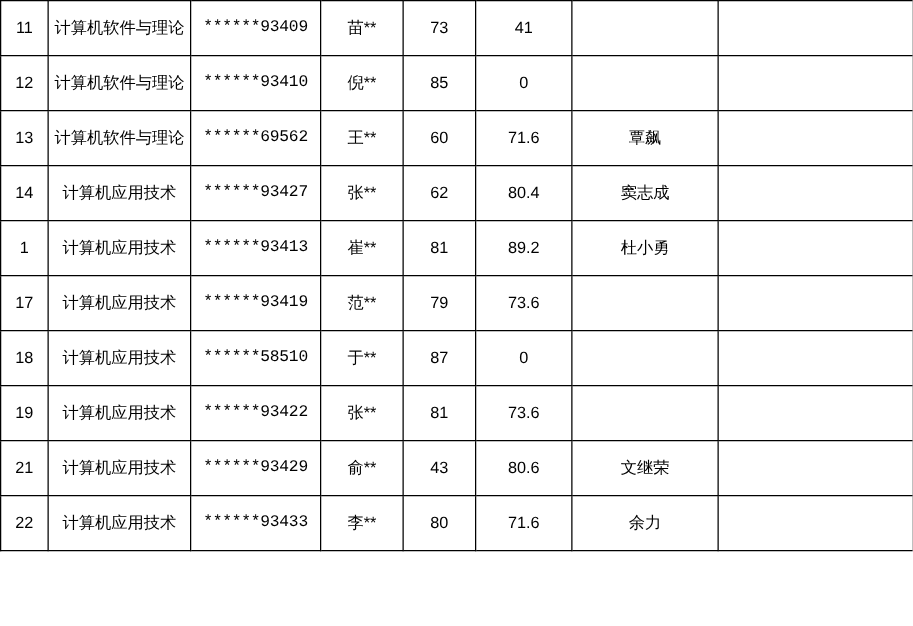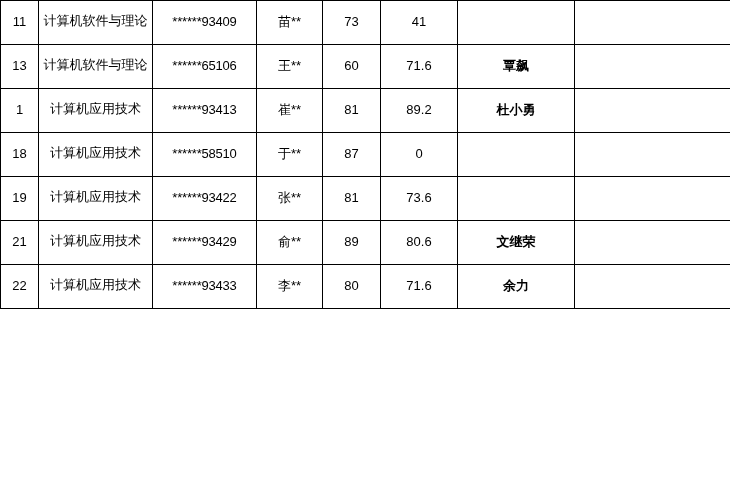--- a/index.html
+++ b/index.html
@@ -37,26 +37,26 @@
   col.c-index  { width: 38px; }
   col.c-major  { width: 114px; }
   col.c-id     { width: 104px; }
   col.c-name   { width: 66px; }
   col.c-score1 { width: 58px; }
   col.c-score2 { width: 77px; }
   col.c-tutor  { width: 117px; }
   col.c-extra  { width: 156px; }
 
   td.index  { font-size: 13px; margin-left: 12px; }
-  td.major  { font-size: 12.5px; letter-spacing: 0px; font-family: Liberation Mono, monospace; }
-  td.id     { font-size: 13px; font-family: Liberation Sans, sans-serif; letter-spacing: -0.2px; margin-left: 32px; }
+  td.major  { font-size: 12.5px; letter-spacing: 0px; }
+  td.id     { font-size: 13px; font-family: Liberation Mono, monospace; letter-spacing: -0.2px; margin-left: 32px; }
   td.name   { font-size: 14px; }
   td.score1 { font-size: 13px; margin-top: 48px; }
   td.score2 { font-size: 13px; }
-  td.tutor  { font-size: 14px; font-weight: bold; }
+  td.tutor  { font-size: 14px; }
   td.extra  { font-size: 13px; }
 </style>
 </head>
 <body>
 
 <div class="table-wrap">
   <table class="data-table">
     <colgroup>
       <col class="c-index">
       <col class="c-major">
@@ -72,37 +72,67 @@
           <td class="index">11</td>
           <td class="major">计算机软件与理论</td>
           <td class="id">******93409</td>
           <td class="name">苗**</td>
           <td class="score1">73</td>
           <td class="score2">41</td>
           <td class="tutor"></td>
           <td class="extra"></td>
         </tr>
         <tr>
+          <td class="index">12</td>
+          <td class="major">计算机软件与理论</td>
+          <td class="id">******93410</td>
+          <td class="name">倪**</td>
+          <td class="score1">85</td>
+          <td class="score2">0</td>
+          <td class="tutor"></td>
+          <td class="extra"></td>
+        </tr>
+        <tr>
           <td class="index">13</td>
           <td class="major">计算机软件与理论</td>
-          <td class="id">******65106</td>
+          <td class="id">******69562</td>
           <td class="name">王**</td>
           <td class="score1">60</td>
           <td class="score2">71.6</td>
           <td class="tutor">覃飙</td>
+          <td class="extra"></td>
+        </tr>
+        <tr>
+          <td class="index">14</td>
+          <td class="major">计算机应用技术</td>
+          <td class="id">******93427</td>
+          <td class="name">张**</td>
+          <td class="score1">62</td>
+          <td class="score2">80.4</td>
+          <td class="tutor">窦志成</td>
           <td class="extra"></td>
         </tr>
         <tr>
           <td class="index">1</td>
           <td class="major">计算机应用技术</td>
           <td class="id">******93413</td>
           <td class="name">崔**</td>
           <td class="score1">81</td>
           <td class="score2">89.2</td>
           <td class="tutor">杜小勇</td>
+          <td class="extra"></td>
+        </tr>
+        <tr>
+          <td class="index">17</td>
+          <td class="major">计算机应用技术</td>
+          <td class="id">******93419</td>
+          <td class="name">范**</td>
+          <td class="score1">79</td>
+          <td class="score2">73.6</td>
+          <td class="tutor"></td>
           <td class="extra"></td>
         </tr>
         <tr>
           <td class="index">18</td>
           <td class="major">计算机应用技术</td>
           <td class="id">******58510</td>
           <td class="name">于**</td>
           <td class="score1">87</td>
           <td class="score2">0</td>
           <td class="tutor"></td>
@@ -116,21 +146,21 @@
           <td class="score1">81</td>
           <td class="score2">73.6</td>
           <td class="tutor"></td>
           <td class="extra"></td>
         </tr>
         <tr>
           <td class="index">21</td>
           <td class="major">计算机应用技术</td>
           <td class="id">******93429</td>
           <td class="name">俞**</td>
-          <td class="score1">89</td>
+          <td class="score1">43</td>
           <td class="score2">80.6</td>
           <td class="tutor">文继荣</td>
           <td class="extra"></td>
         </tr>
         <tr>
           <td class="index">22</td>
           <td class="major">计算机应用技术</td>
           <td class="id">******93433</td>
           <td class="name">李**</td>
           <td class="score1">80</td>

